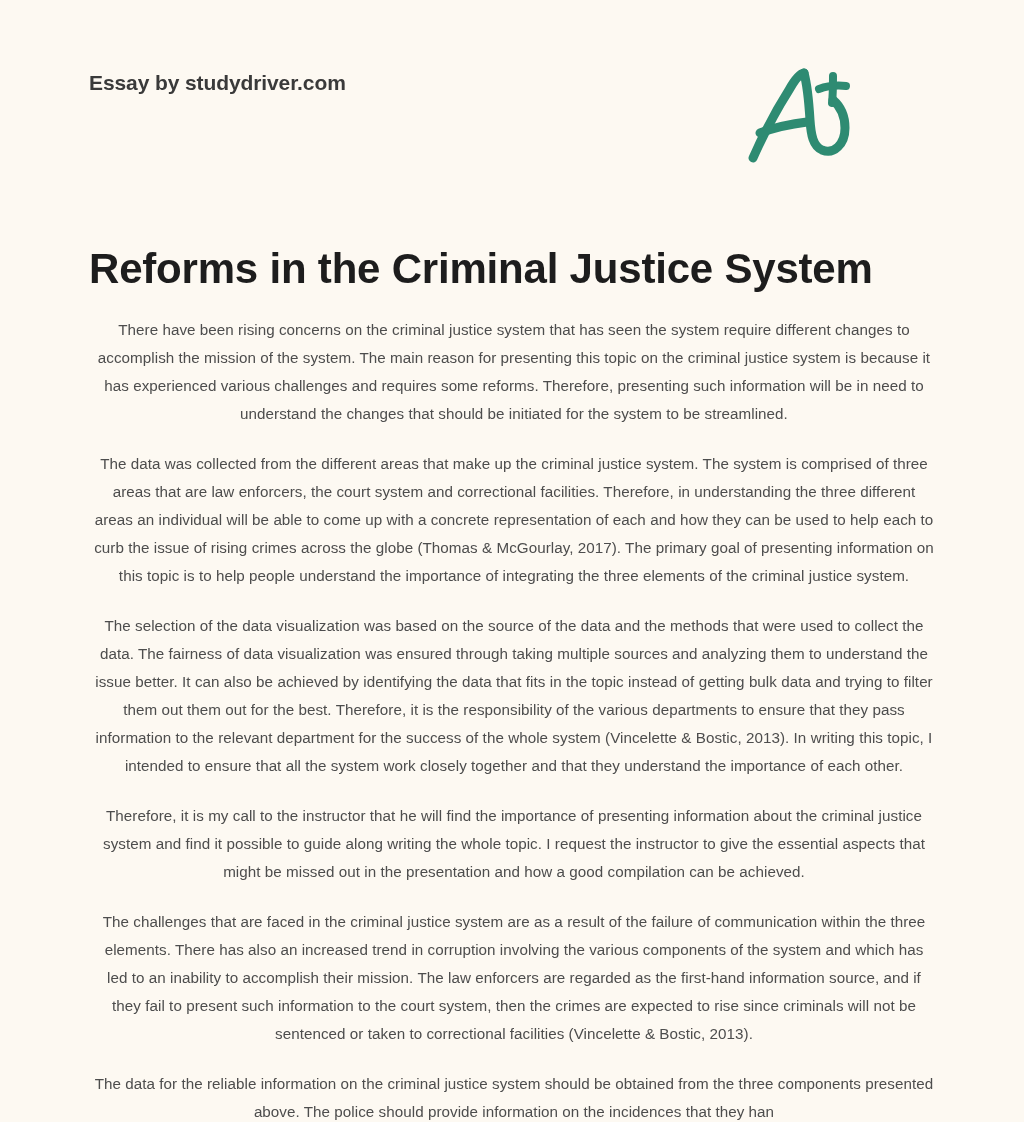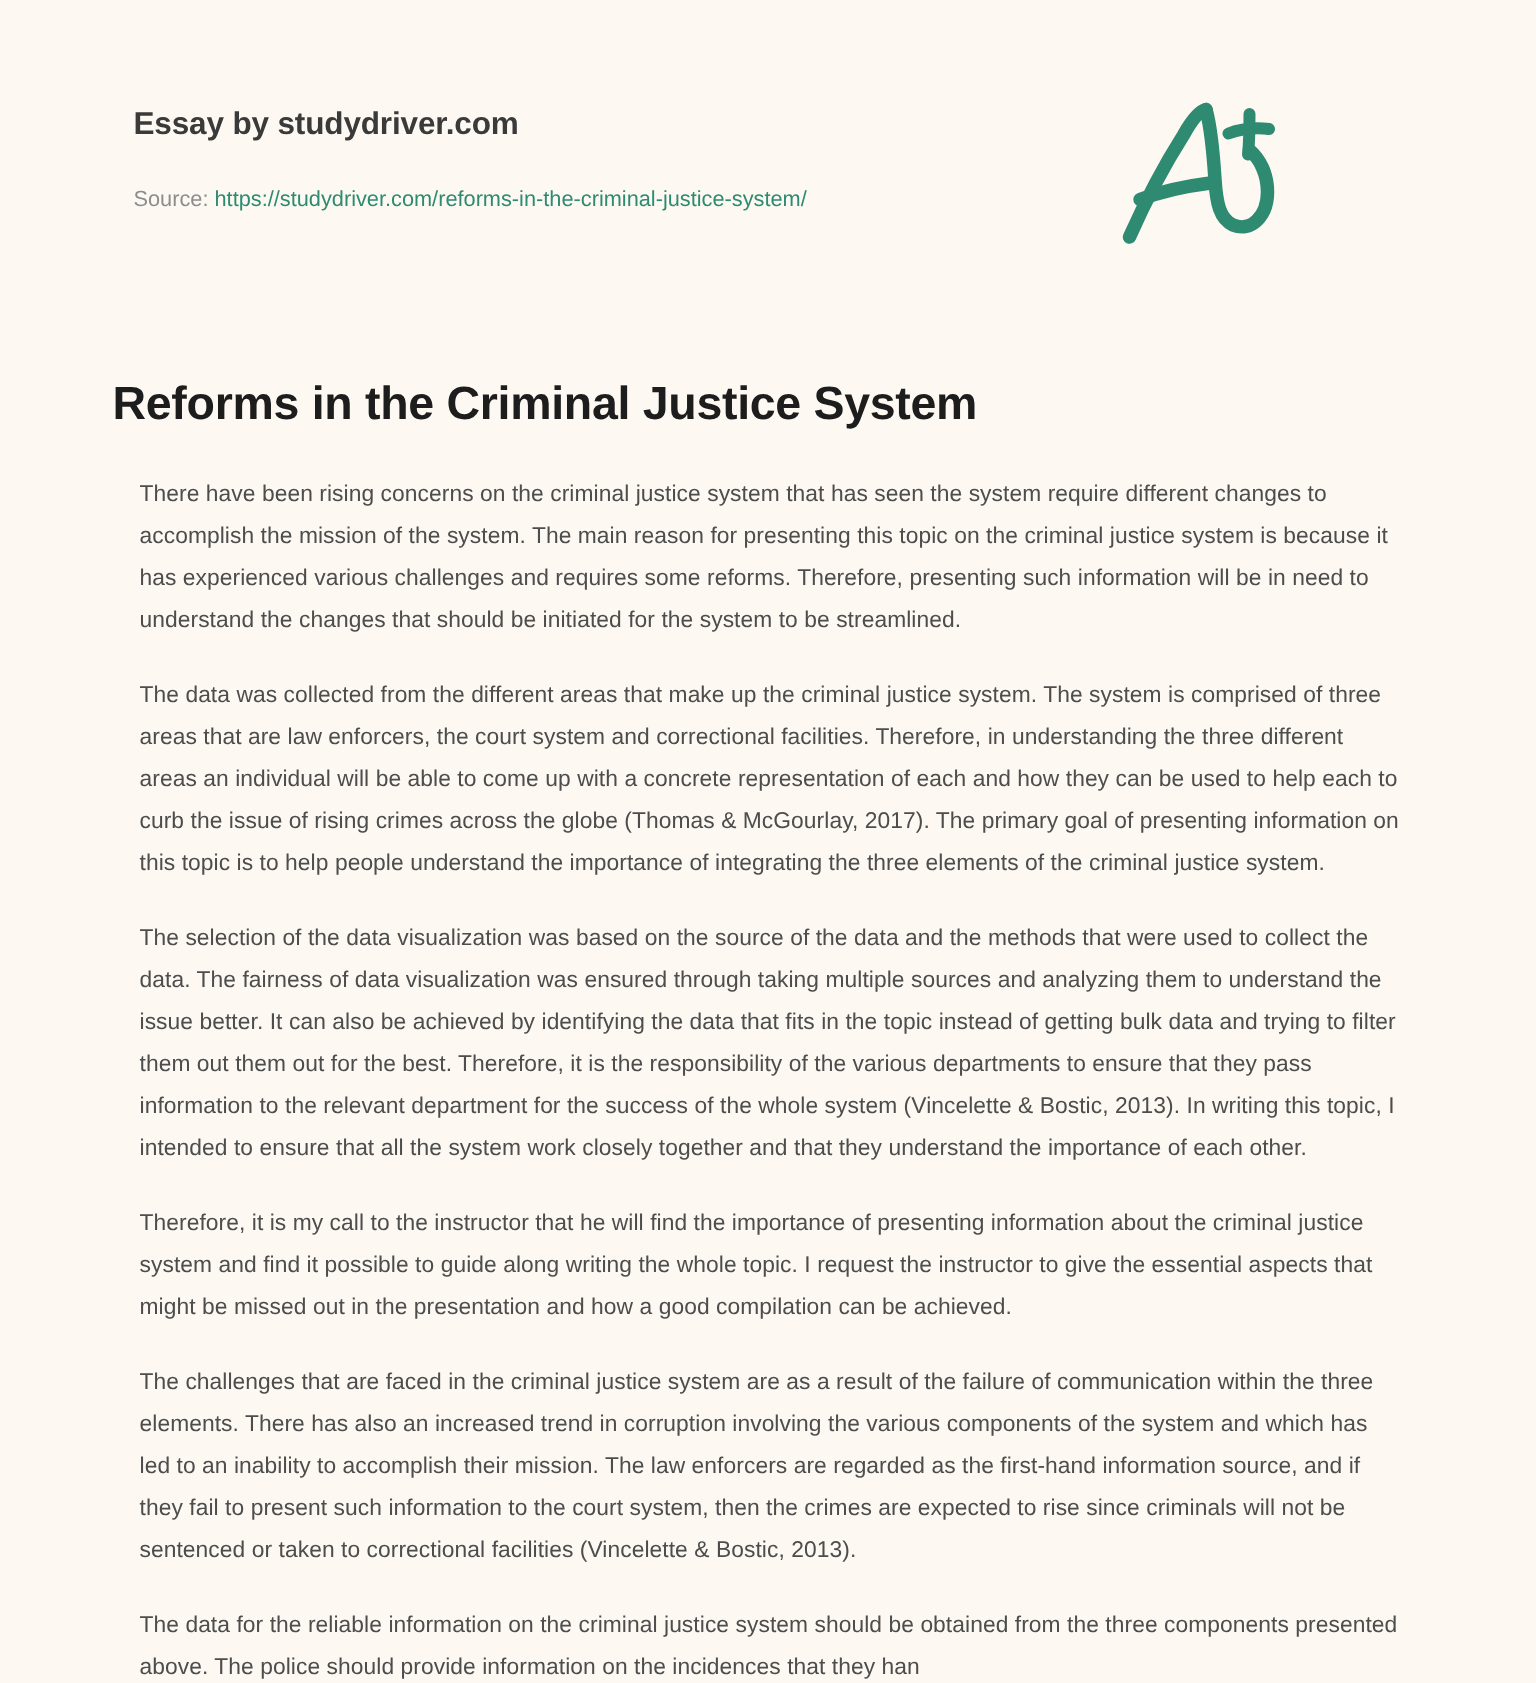--- a/index.html
+++ b/index.html
@@ -69,65 +69,61 @@
   }
   .logo svg {
     display: block;
     width: 120px;
     height: 105px;
   }
 
   
   .doc-title {
     position: absolute;
-    left: 75px;
+    left: 89px;
     top: 250px;
     margin: 0;
-    font-size: 31px;
+    font-size: 42px;
     font-weight: bold;
     color: #1d1d1d;
     letter-spacing: -0.2px;
     line-height: 38px;
     white-space: nowrap;
   }
 
   
   .article {
     position: absolute;
     left: 89px;
     top: 316px;
     width: 846px;
   }
 
   .article p {
     margin: 0 0 22px 4px;
     font-size: 15.2px;
     line-height: 28px;
     color: #4d4d4d;
-    text-align: left;
+    text-align: center;
     letter-spacing: 0.05px;
   }
 
   .article p:last-child {
     margin-bottom: 0;
   }
 </style>
 </head>
 <body>
 
 <div class="page">
 
   <div class="header">
 
     <div class="brand-line">Essay by studydriver.com</div>
 
-    <div class="source-line">
-      <span class="source-label">Source:</span>
-      <span class="source-url">https://studydriver.com/reforms-in-the-criminal-justice-system/</span>
-    </div>
 
     <div class="logo">
       <svg viewBox="0 0 120 105" xmlns="http://www.w3.org/2000/svg">
         <g fill="none" stroke="#2e8b72" stroke-linecap="round" stroke-linejoin="round">
 
           <path d="M12 96 C 20 78, 34 50, 48 28 C 53 19, 58 12, 63 11" stroke-width="9"></path>
 
           <path d="M63 11 C 66 22, 68 42, 69 58 C 70 73, 72 84, 81 88
                    C 93 93, 104 82, 104 66 C 104 54, 99 44, 92 38" stroke-width="9"></path>
 

